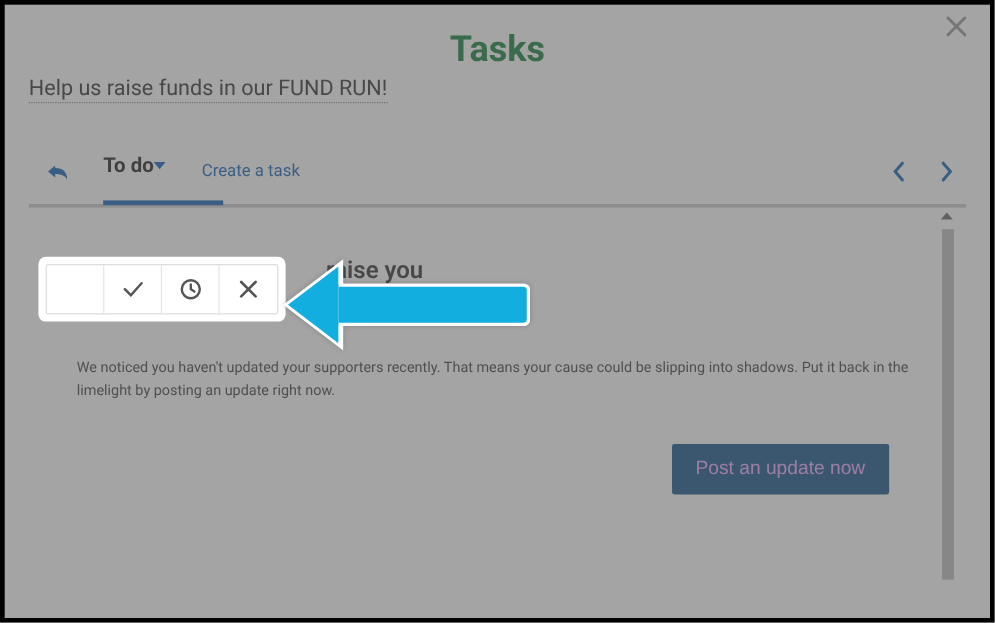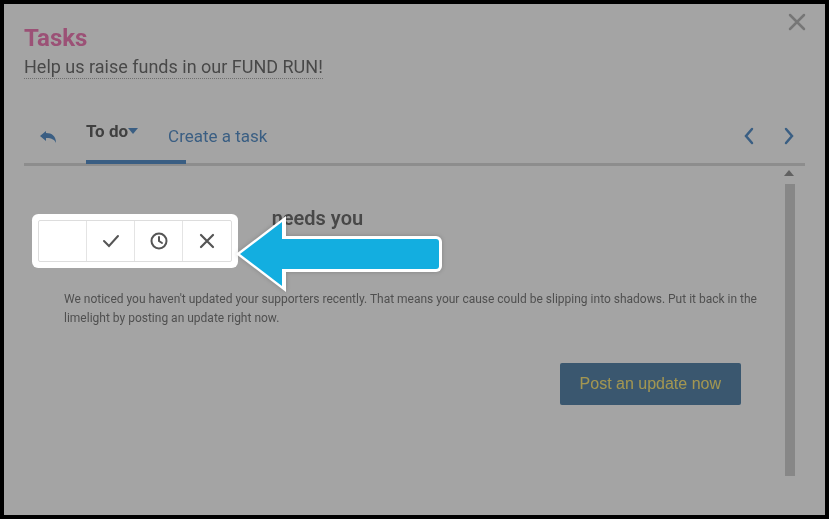--- a/index.html
+++ b/index.html
@@ -7,53 +7,53 @@
   .frame {
     width: 829px; height: 519px; border: 4px solid #000; position: relative; background: #fff; overflow: hidden;
   }
   .overlay {
     position: absolute; inset: 0; background: rgba(90,90,90,0.55); pointer-events: none; z-index: 5;
   }
   .content { position: relative; padding: 20px 20px 0 20px; }
   .close-x {
     position: absolute; top: 8px; right: 18px; font-size: 28px; color: #808080; cursor: pointer;
   }
-  .page-title { font-size: 24px; font-weight: 700; color: #ec4899; margin-bottom: 4px; }
+  .page-title { font-size: 30px; font-weight: 700; color: #15803d; margin-bottom: 4px; text-align: center; }
   .page-subtitle { font-size: 18px; color: #333; border-bottom: 1px dotted #888; display: inline-block; padding-bottom: 1px; }
   .toolbar {
     margin-top: 42px; display: flex; align-items: center; position: relative; padding: 0 6px 10px 6px;
   }
   .reply-icon { color: #1565b5; margin-right: 28px; margin-left: 8px; }
   .filter {
     font-weight: 700; color: #222; font-size: 17px; display: flex; align-items: center; gap: 0; cursor: pointer;
     padding-bottom: 10px;
   }
   .filter .caret { color: #1565b5; font-size: 12px; }
   .filter-underline {
     position: absolute; left: 62px; bottom: -3px; width: 100px; height: 4px; background: #1565b5;
   }
-  .create-link { color: #1565b5; font-size: 17px; margin-left: 30px; cursor: pointer; }
+  .create-link { color: #1565b5; font-size: 14px; margin-left: 30px; cursor: pointer; }
   .nav-arrows { margin-left: auto; display: flex; gap: 28px; padding-right: 4px; }
   .nav-arrow { color: #1565b5; cursor: pointer; }
   .divider { height: 3px; background: #ccc; margin-top: 2px; }
   .scroll-area {
     position: relative; height: 320px; margin-top: 0; border-right: 14px solid transparent;
   }
   .scrollbar-top-arrow {
     position: absolute; top: 2px; right: -4px; color: #6b6b6b; font-size: 12px;
   }
   .scrollbar-track {
     position: absolute; top: 18px; right: -4px; width: 10px; height: 292px; background: #bfbfbf;
   }
   .task-card { padding: 40px 30px 20px 40px; }
   .task-title { font-size: 20px; font-weight: 600; color: #333; margin-bottom: 60px; }
   .task-body { font-size: 12px; color: #444; line-height: 1.55; max-width: 700px; }
   .cta-row { display: flex; justify-content: flex-end; margin-top: 36px; padding-right: 20px; }
   .cta-btn {
-    background: #14568a; color: #fde047; border: none; padding: 12px 20px; font-size: 16px; border-radius: 2px; cursor: pointer;
+    background: #14568a; color: #f0abfc; border: none; padding: 12px 20px; font-size: 16px; border-radius: 2px; cursor: pointer;
   }
   
   .action-box {
     position: absolute; top: 216px; left: 34px; z-index: 10; background: #fff;
     border: 1px solid #ddd; border-radius: 2px; display: flex; align-items: stretch;
     box-shadow: 0 0 0 6px #fff;
   }
   .action-box .spacer { width: 48px; border-right: 1px solid #e4e4e4; }
   .action-box .btn {
     width: 48px; height: 40px; display: flex; align-items: center; justify-content: center;
@@ -128,21 +128,21 @@
       <div class="scrollbar-top-arrow">
         <svg width="12" height="10" viewBox="0 0 12 10">
             <path d="M1 8 L6 2 L11 8 Z" fill="#6b6b6b"></path>
           </svg>
       </div>
       <div class="scrollbar-track"></div>
 
       <div class="task-card">
         <div class="task-title">
           <span style="visibility:hidden">XXXXXXXXXXXXXXXX</span>
-          <span>needs you</span>
+          <span>raise you</span>
         </div>
         <p class="task-body">We noticed you haven't updated your supporters recently. That means your cause could be slipping into shadows. Put it back in the limelight by posting an update right now.</p>
         <div class="cta-row">
           <button class="cta-btn">Post an update now</button>
         </div>
       </div>
     </div>
   </div>
 
   <div class="overlay"></div>

